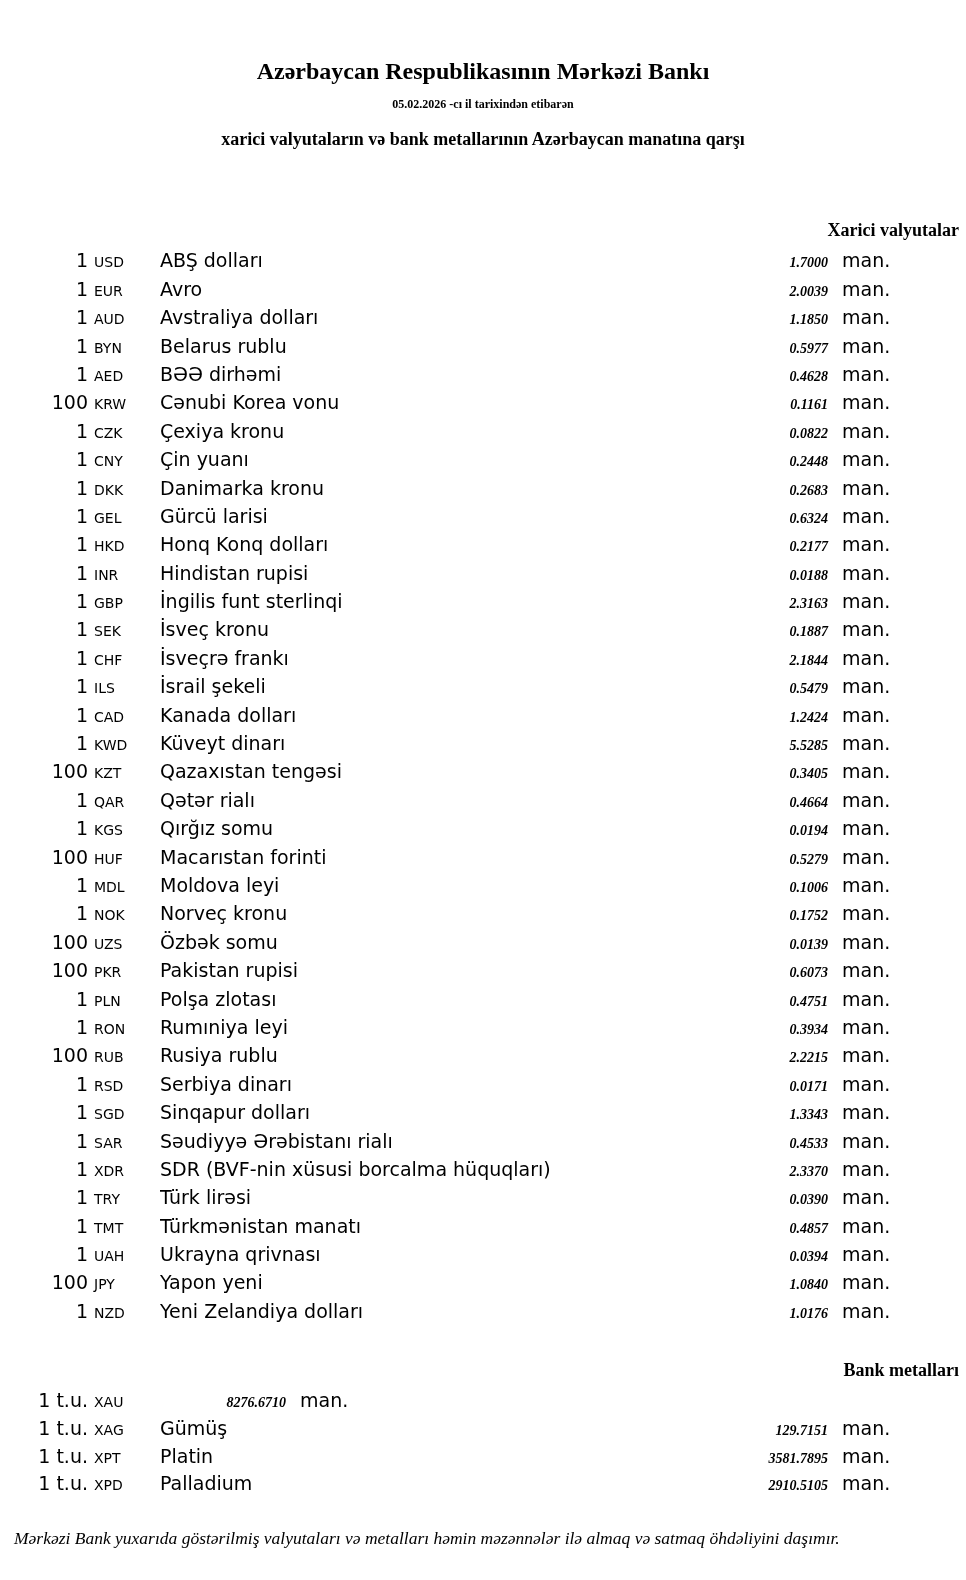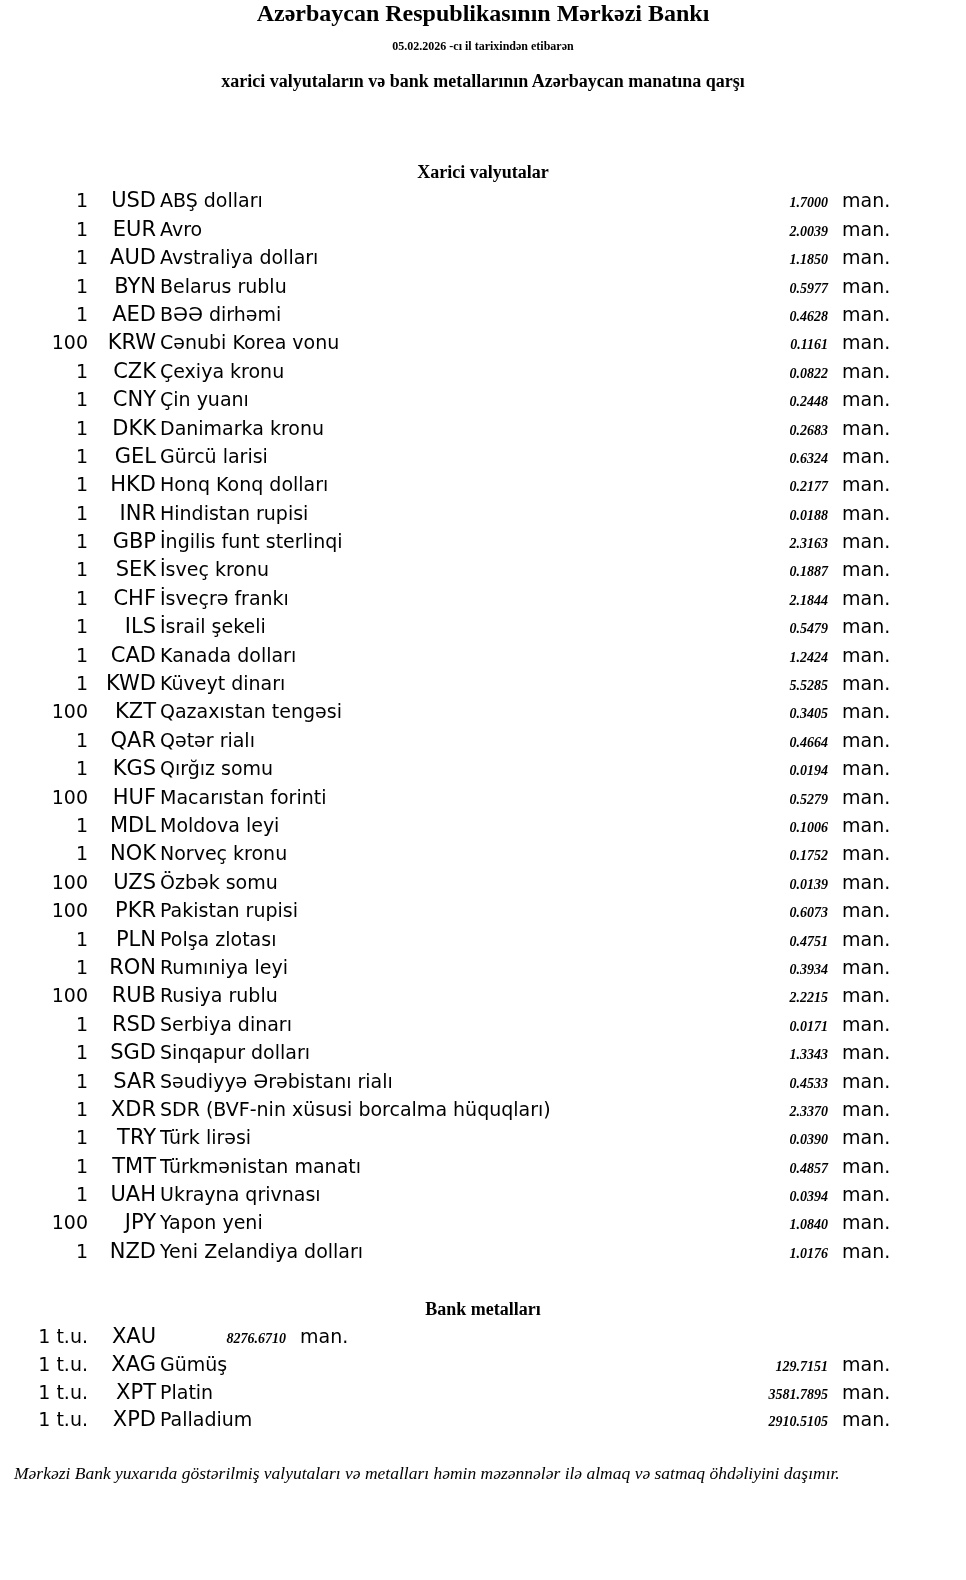--- a/index.html
+++ b/index.html
@@ -11,20 +11,21 @@
   .page {
     position: relative;
     width: 966px;
     height: 1580px;
     background: #ffffff;
     overflow: hidden;
     font-family: "DejaVu Sans", sans-serif;
   }
   .title {
     margin: 0;
+    padding-top: 58px;
     text-align: center;
     font-family: "Liberation Serif", serif;
     font-weight: bold;
     font-size: 24px;
     line-height: 1.1;
     letter-spacing: 0px;
   }
   .dateline {
     margin-top: 13px;
     text-align: center;
@@ -33,22 +34,22 @@
     font-size: 12px;
   }
   .subtitle {
     margin-top: 17px;
     text-align: center;
     font-family: "Liberation Serif", serif;
     font-weight: bold;
     font-size: 18px;
   }
   .section-heading {
-    margin: 0;
-    text-align: center;
+    margin: 7px;
+    text-align: right;
     font-family: "Liberation Serif", serif;
     font-weight: bold;
     font-size: 18px;
     line-height: 24px;
   }
   .heading-currencies { margin-top: 68px; }
   .heading-metals { margin-top: 30px; }
 
   .rates-table { margin-top: 4px; }
   .row {
@@ -64,22 +65,22 @@
     width: 58px;
     flex: 0 0 58px;
     text-align: right;
     font-size: 19px;
     white-space: nowrap;
   }
   .code {
     width: 62px;
     flex: 0 0 62px;
     margin-left: 6px;
-    text-align: right;
-    font-size: 21px;
+    text-align: left;
+    font-size: 14px;
   }
   .name {
     flex: 1 1 auto;
     margin-left: 4px;
     font-size: 19px;
     white-space: nowrap;
     overflow: hidden;
   }
   .rate {
     flex: 0 0 130px;

